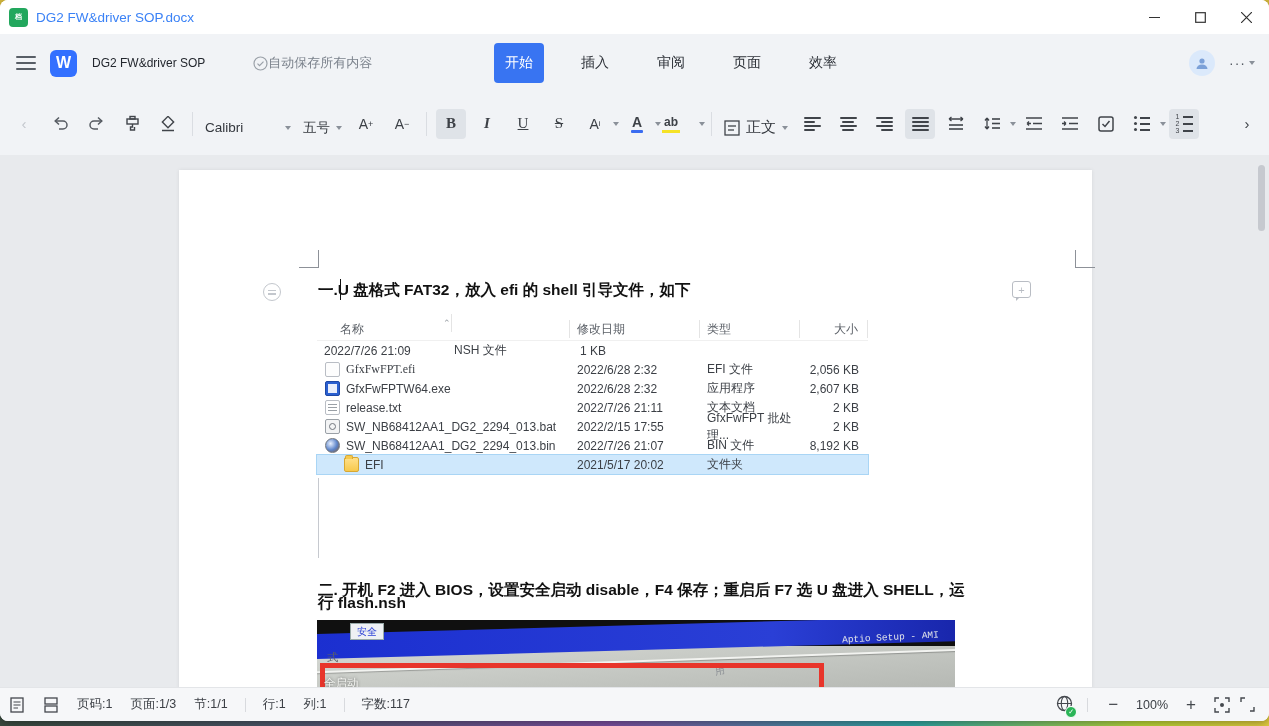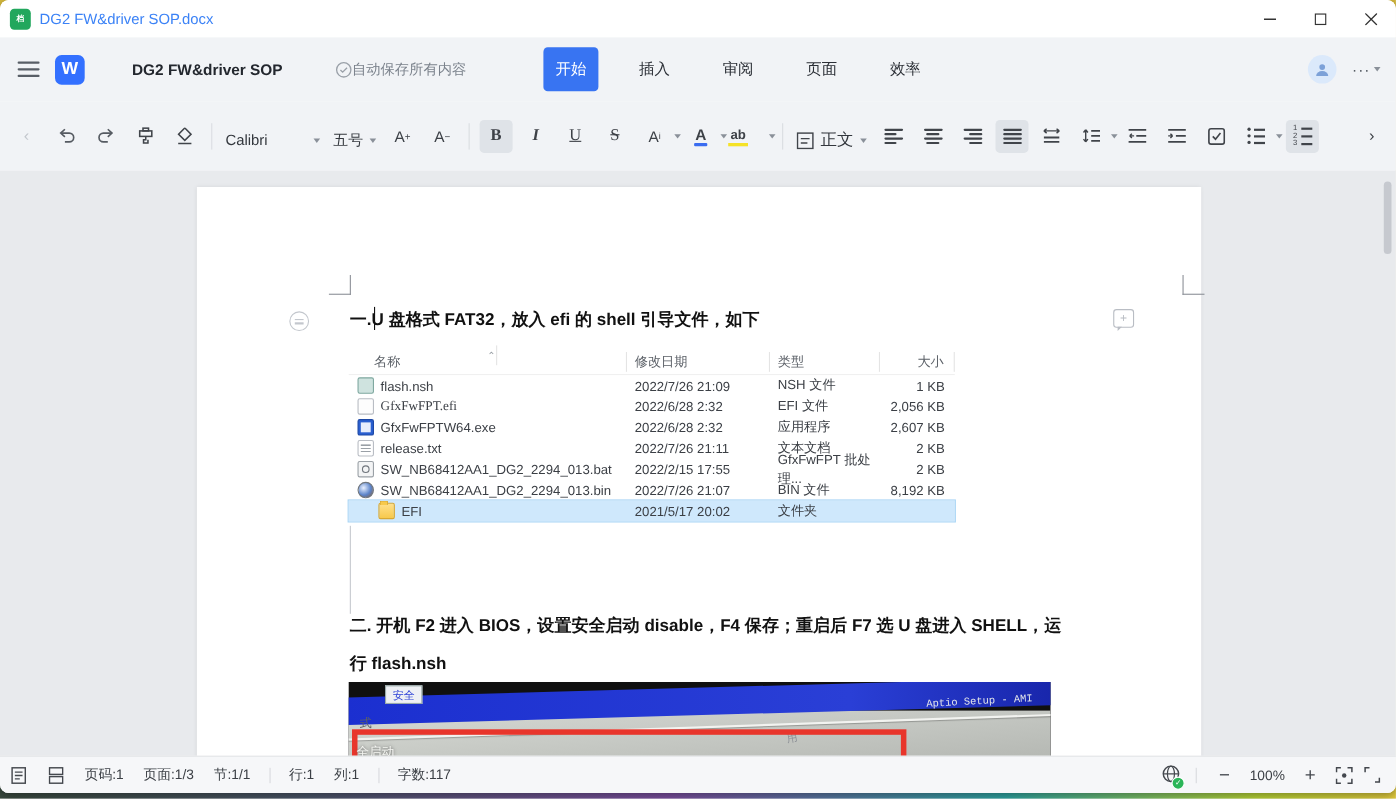--- a/index.html
+++ b/index.html
@@ -13,21 +13,21 @@
   .doc-ic{width:19px;height:19px;margin:0 8px 0 9px;border-radius:4px;background:#22a75d;display:flex;align-items:center;justify-content:center;color:#fff;font-size:7px;font-weight:bold;letter-spacing:0;}
   .tb-title{font-size:13.5px;color:#3b82f6;}
   .winbtns{position:absolute;right:0;top:0;height:34px;display:flex;}
   .winbtn{width:46px;height:34px;display:flex;align-items:center;justify-content:center;color:#333;}
   .winbtn svg{display:block;}
   
   .ribbon{height:58px;background:#f1f3f6;display:flex;align-items:center;position:relative;}
   .hamb{width:20px;height:14px;margin:0 14px 0 16px;display:flex;flex-direction:column;justify-content:space-between;cursor:pointer;}
   .hamb i{height:2px;background:#585e66;border-radius:1px;}
   .wlogo{width:27px;height:27px;border-radius:6px;background:#3370ff;color:#fff;font-weight:bold;font-size:16px;display:flex;align-items:center;justify-content:center;margin-right:15px;}
-  .doctitle{font-size:14px;font-weight:bold;color:#23272e;margin-right:48px;margin-left:28px;}
+  .doctitle{font-size:12px;font-weight:normal;color:#23272e;margin-right:48px;}
   .autosave{display:flex;align-items:center;color:#7b828c;font-size:13px;}
   .tabs{position:absolute;left:494px;display:flex;align-items:center;gap:26px;}
   .tab{font-size:14px;color:#2b2f36;padding:11px 11px;border-radius:4px;cursor:pointer;white-space:nowrap;}
   .tab.active{background:#3874f2;color:#fff;}
   .hdr-right{position:absolute;right:14px;display:flex;align-items:center;gap:14px;}
   .avatar{width:26px;height:26px;border-radius:50%;background:#dbe9fb;display:flex;align-items:center;justify-content:center;}
   .more{color:#555b63;font-size:14px;letter-spacing:1px;display:flex;align-items:center;gap:3px;}
   .caretdn{width:0;height:0;border-left:3.5px solid transparent;border-right:3.5px solid transparent;border-top:4px solid #8a9099;}
   
   .toolbar{height:63px;background:#f1f3f6;display:flex;align-items:center;padding-left:6px;position:relative;}
@@ -345,24 +345,20 @@
     <div class="explorer">
       <div class="x-head">
         <span class="sortup">⌃</span>
         <span class="c0">名称</span>
         <span class="c1">修改日期</span>
         <span class="c2">类型</span>
         <span class="c3">大小</span>
       </div>
       <div id="x-rows">
   <div class="x-row">
-    <span class="c0" style="padding-left:4px;">
-              <i class="fi fi-nsh"></i>
-              <span class="nm">flash.nsh</span>
-            </span>
     <span class="c1">2022/7/26 21:09</span>
     <span class="c2">NSH 文件</span>
     <span class="c3">1 KB</span>
   </div>
 
   <div class="x-row">
     <span class="c0" style="padding-left:4px;font-family:Liberation Serif, serif;">
               <i class="fi fi-efi"></i>
               <span class="nm">GfxFwFPT.efi</span>
             </span>
@@ -417,21 +413,21 @@
               <span class="nm">EFI</span>
             </span>
     <span class="c1">2021/5/17 20:02</span>
     <span class="c2">文件夹</span>
     <span class="c3"></span>
   </div>
 </div>
     </div>
 
     <div class="vline"></div>
-    <div class="p2" style="top:404px;">二. 开机 F2 进入 BIOS，设置安全启动 disable，F4 保存；重启后 F7 选 U 盘进入 SHELL，运</div>
+    <div class="p2" style="top:425px;">二. 开机 F2 进入 BIOS，设置安全启动 disable，F4 保存；重启后 F7 选 U 盘进入 SHELL，运</div>
     <div class="p2" style="top:438px;">行 flash.nsh</div>
 
     <div class="photo">
       <div class="ph-body"></div>
       <div class="ph-blue"></div>
       <div class="ph-line"></div>
       <div class="ph-tab">安全</div>
       <div class="ph-ami">Aptio Setup - AMI</div>
       <div class="ph-mode">式</div>
       <div class="ph-faint">用</div>

